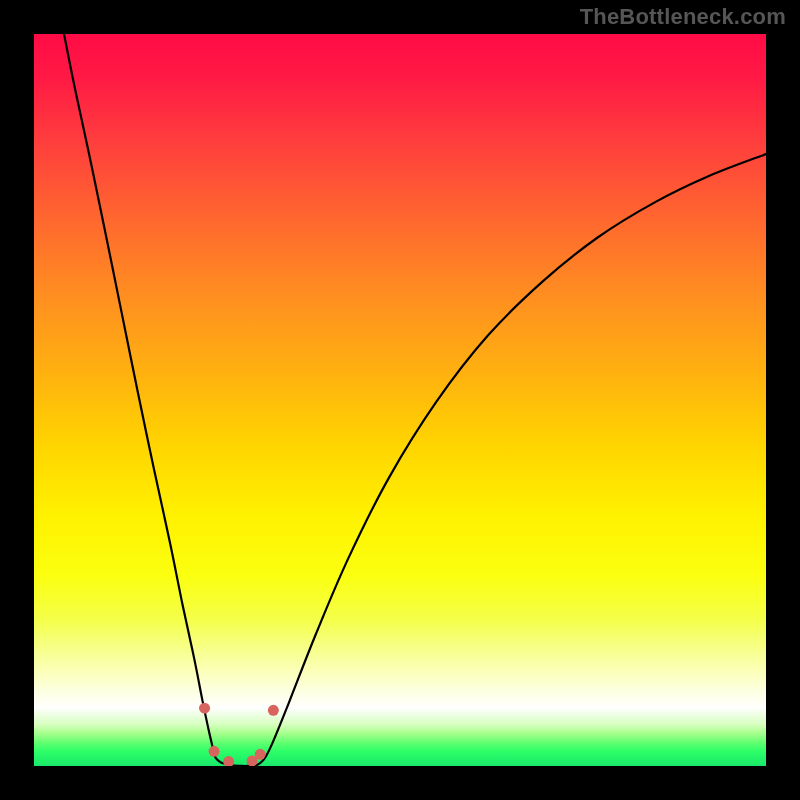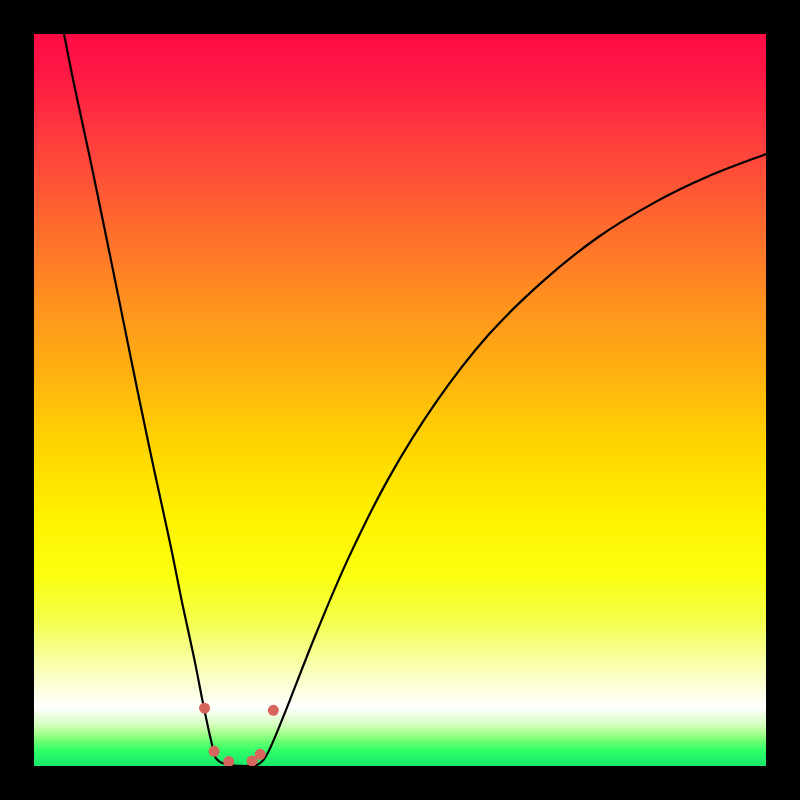--- a/index.html
+++ b/index.html
@@ -72,20 +72,21 @@
     stroke-width: 2.2;
     stroke-linecap: round;
   }
   .marker {
     fill: #d8645e;
   }
 </style>
 </head>
 <body>
 <div class="container">
+  <div class="watermark">TheBottleneck.com</div>
   <div class="plot-area">
     <div class="gradient"></div>
     <svg class="curves" viewBox="0 0 732 732" preserveAspectRatio="none">
       <path id="curve-left" class="curve" d="M 30.01 0.00 C 31.86 9.22, 35.91 30.42, 40.26 51.24 C 44.61 72.06, 48.77 90.09, 54.17 115.66 C 59.57 141.22, 64.21 163.73, 70.27 193.25 C 76.33 222.76, 81.78 249.85, 87.84 279.62 C 93.90 309.40, 98.15 330.62, 103.94 358.68 C 109.74 386.74, 114.25 408.40, 120.05 435.54 C 125.85 462.68, 131.01 485.10, 136.15 509.47 C 141.29 533.85, 144.25 550.14, 148.60 570.96 C 152.94 591.78, 156.75 608.00, 160.31 625.13 C 163.87 642.26, 165.86 653.73, 168.36 666.12 C 170.86 678.51, 172.50 686.03, 174.22 693.94 C 175.93 701.84, 176.82 705.30, 177.88 710.04 C 178.93 714.78, 179.15 717.52, 180.07 720.29 C 180.99 723.05, 181.55 723.83, 183.00 725.41 C 184.45 726.99, 185.36 728.02, 188.12 729.07 C 190.89 730.13, 194.29 730.74, 198.37 731.27 C 202.46 731.80, 208.58 731.87, 210.82 732.00"></path>
       <path id="curve-right" class="curve" d="M 210.82 732.00 C 212.79 731.87, 218.90 731.93, 221.80 731.27 C 224.69 730.61, 225.21 729.79, 226.92 728.34 C 228.63 726.89, 229.20 726.77, 231.31 723.22 C 233.42 719.66, 234.42 718.33, 238.63 708.58 C 242.85 698.83, 246.96 688.55, 254.74 669.05 C 262.51 649.55, 271.02 626.46, 281.82 600.24 C 292.62 574.02, 301.58 551.58, 314.76 523.38 C 327.94 495.18, 339.21 471.66, 355.02 443.59 C 370.83 415.53, 384.81 393.03, 402.60 367.46 C 420.39 341.90, 434.73 323.19, 453.84 301.58 C 472.95 279.98, 488.98 265.07, 508.74 247.42 C 528.50 229.76, 543.48 217.73, 563.64 203.50 C 583.80 189.27, 600.71 179.43, 620.74 168.36 C 640.76 157.29, 654.88 150.70, 674.90 142.01 C 694.93 133.31, 721.72 124.00, 732.00 120.05"></path>
       <g id="markers">
           <circle cx="170.56" cy="674.17" r="5.5" class="marker"></circle>
           <circle cx="180.07" cy="717.36" r="5.5" class="marker"></circle>
           <circle cx="194.71" cy="727.61" r="5.5" class="marker"></circle>
           <circle cx="218.14" cy="726.88" r="5.5" class="marker"></circle>

